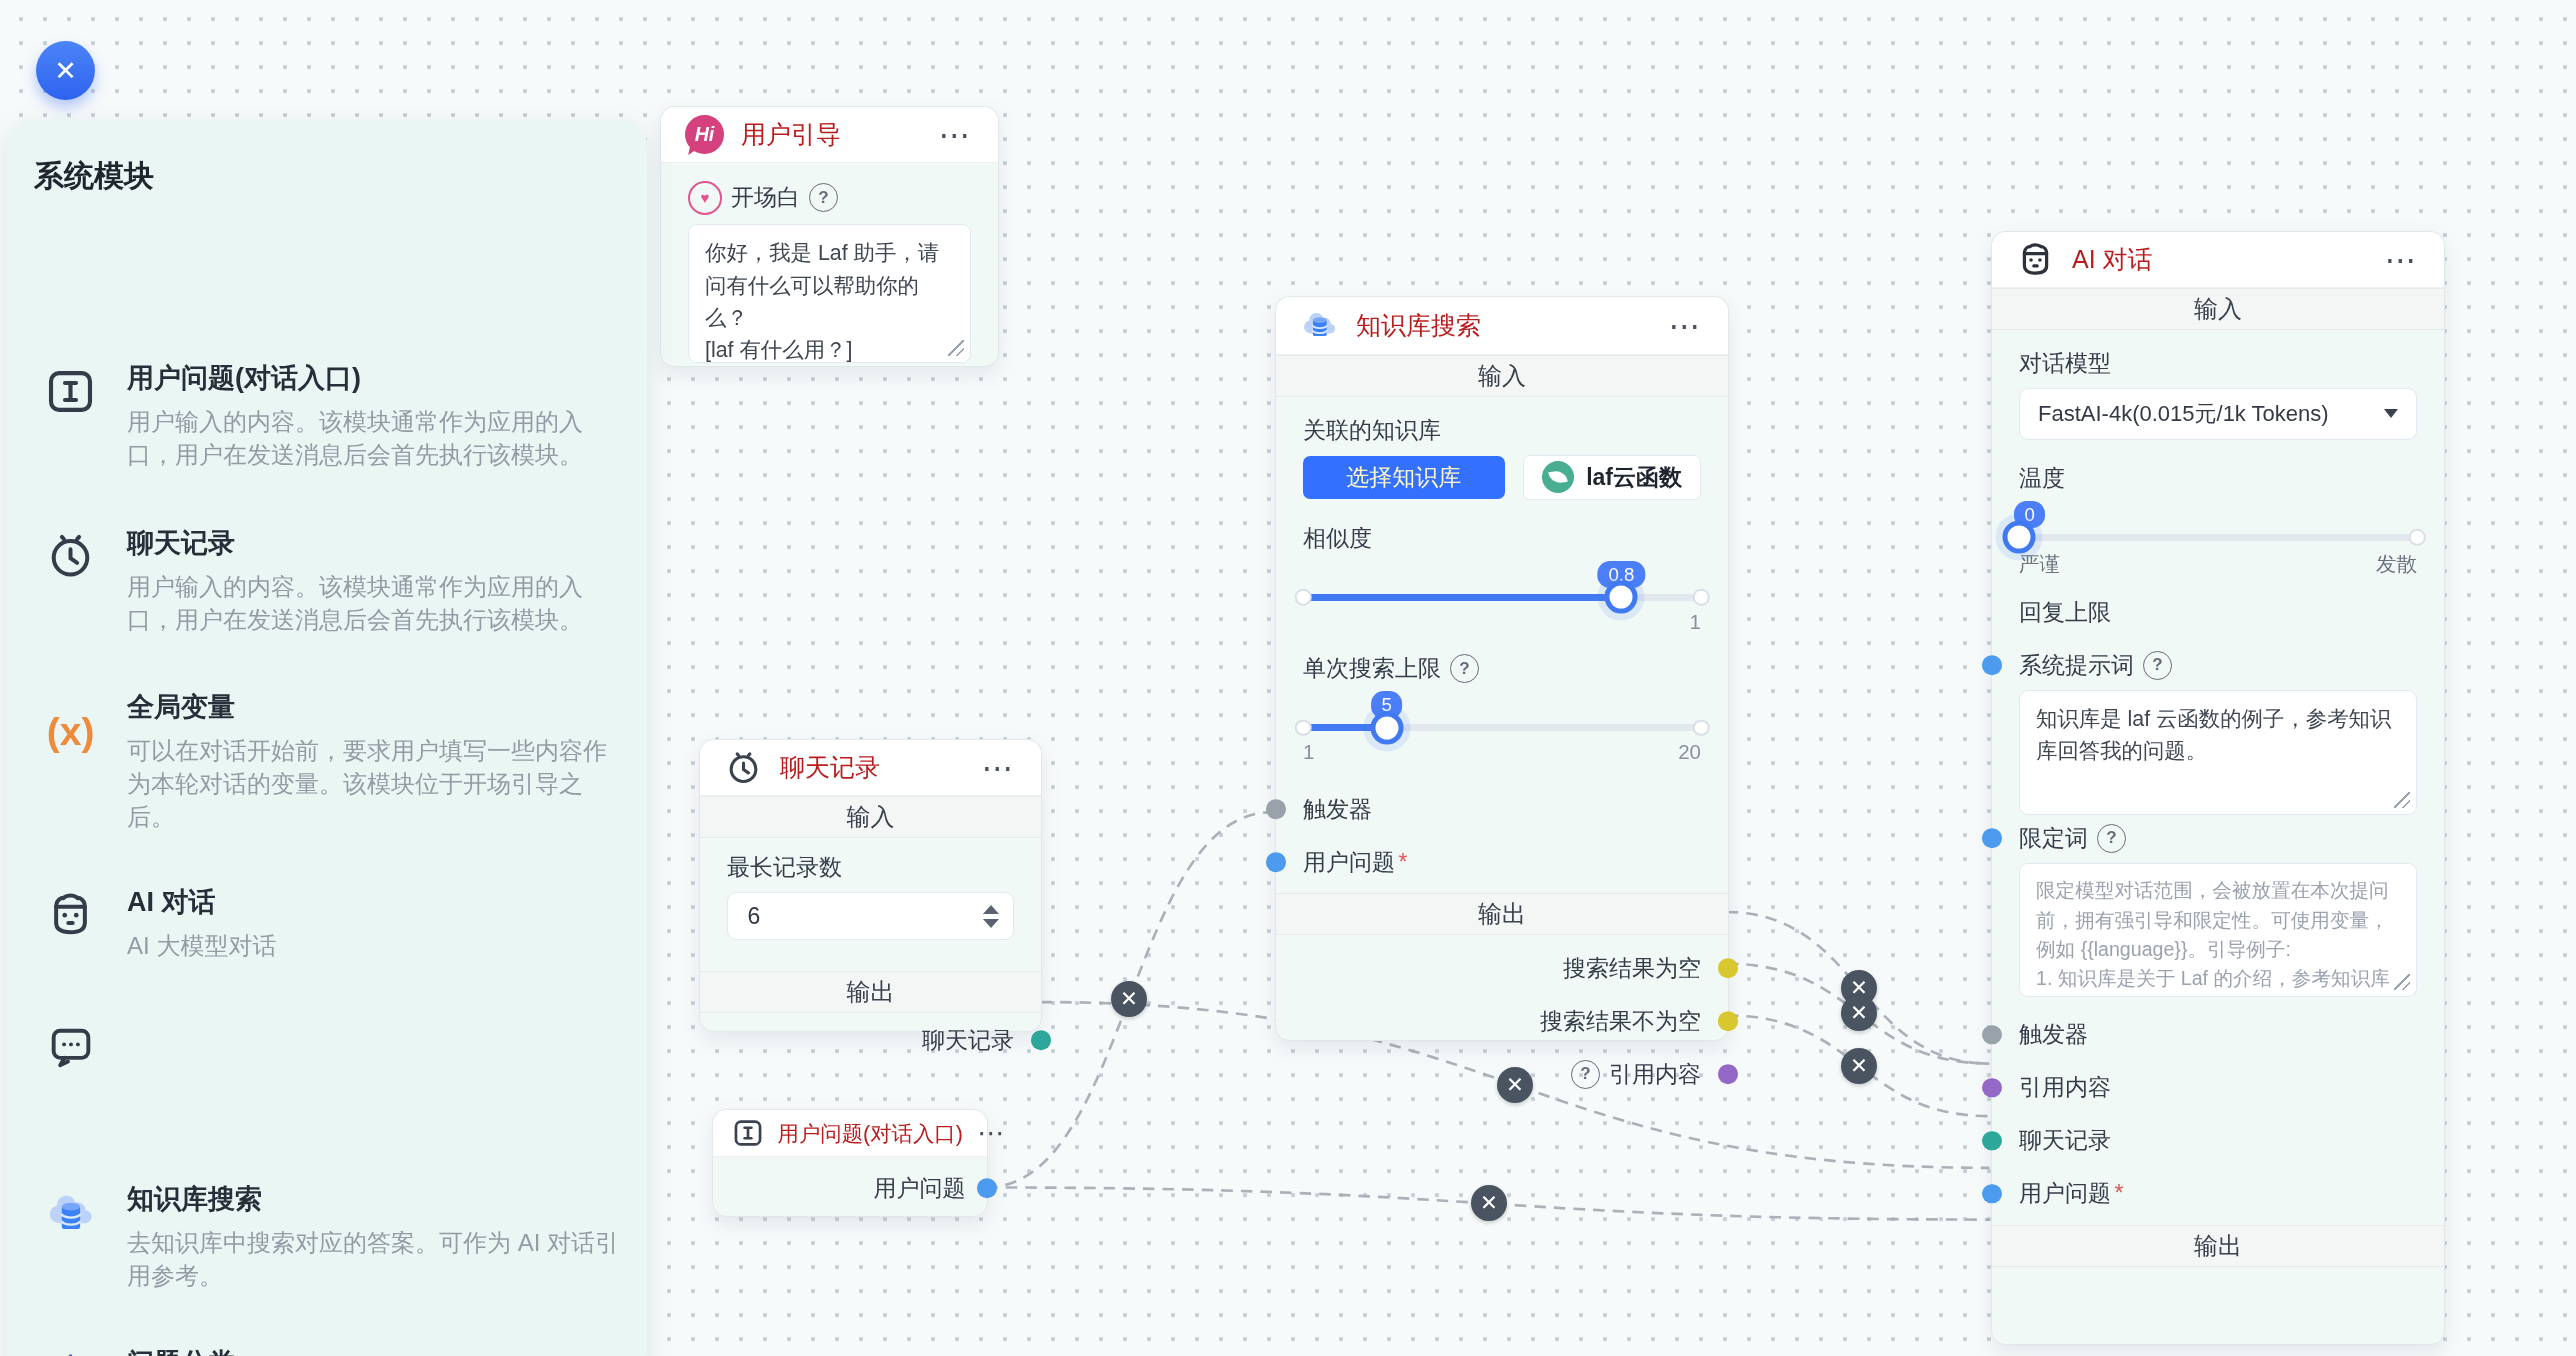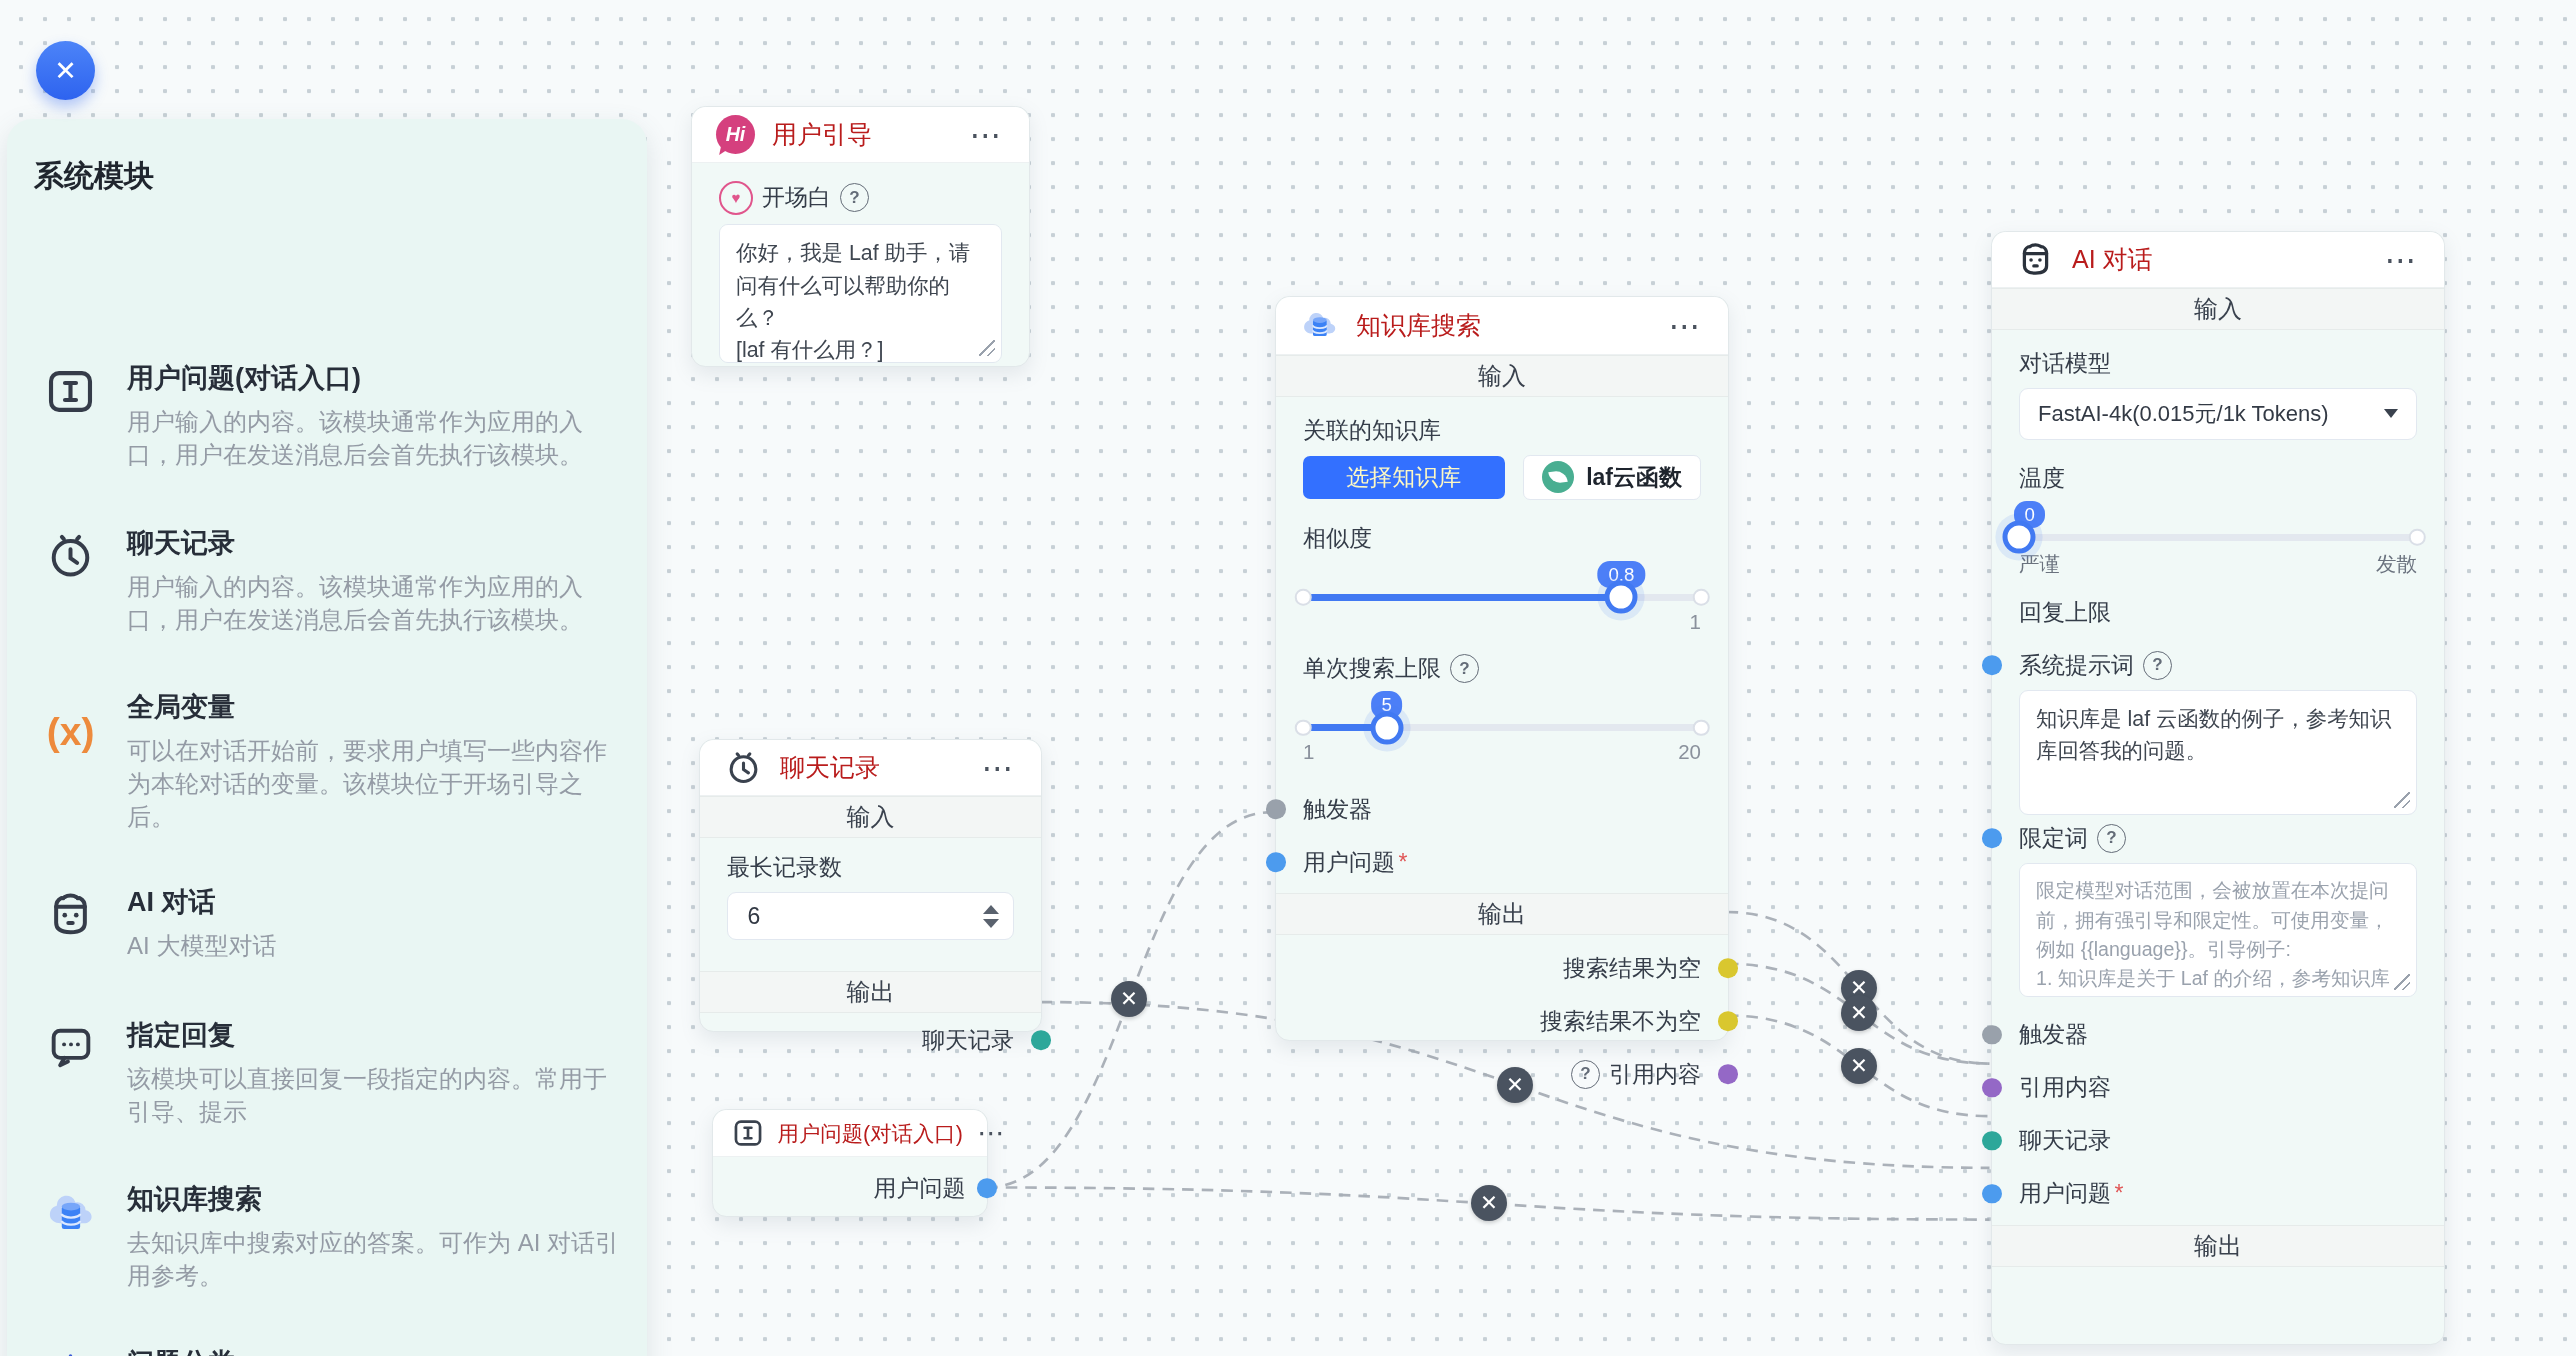--- a/index.html
+++ b/index.html
@@ -107,21 +107,21 @@
     <path d="M1937,1139 C2086,1139 2086,1252 2232,1252"></path>
   </g>
 </svg>
 <div class="edge-x" style="left:1129px;top:999px">✕</div>
 <div class="edge-x" style="left:1515px;top:1085px">✕</div>
 <div class="edge-x" style="left:1489px;top:1203px">✕</div>
 <div class="edge-x" style="left:1859px;top:988px">✕</div>
 <div class="edge-x" style="left:1859px;top:1013px">✕</div>
 <div class="edge-x" style="left:1859px;top:1066px">✕</div>
 
-<div class="node" style="left:691px;top:106px;width:337px;height:259px">
+<div class="node" style="left:660px;top:106px;width:337px;height:259px">
   <div class="node-header">
     <span class="hicon">
         <span class="hi-bubble">Hi</span>
       </span>
     <span class="node-title">用户引导</span>
     <span class="menu-dots">⋯</span>
   </div>
   <div class="node-body">
     <div class="flabel">
       <span class="heart-ring">♥</span>
@@ -411,24 +411,20 @@
   <div class="sb-item" style="top:898px">
     <span class="sb-ic">
       <svg width="52" height="52" viewBox="0 0 24 24" fill="none" stroke="#353C49" stroke-width="1.8" stroke-linecap="round" stroke-linejoin="round">
           <rect x="4" y="4.5" width="16" height="12.5" rx="3"></rect>
           <path d="M9 17l-2 3.4 3.6-1.7"></path>
           <circle cx="8.8" cy="10.8" r=".9" fill="#353C49" stroke="none"></circle>
           <circle cx="12" cy="10.8" r=".9" fill="#353C49" stroke="none"></circle>
           <circle cx="15.2" cy="10.8" r=".9" fill="#353C49" stroke="none"></circle>
         </svg>
     </span>
-    <span>
-        <div class="sb-tt">指定回复</div>
-        <div class="sb-ds">该模块可以直接回复一段指定的内容。常用于引导、提示</div>
-      </span>
   </div>
 
   <div class="sb-item" style="top:1062px">
     <span class="sb-ic">
       <svg width="55" height="55" viewBox="0 0 24 24">
           <path d="M6 9a4.2 4.2 0 0 1 8.2-1.4A3.6 3.6 0 0 1 18.6 11c1.6.3 2.6 1.4 2.6 2.8 0 1.7-1.5 2.9-3.3 2.9H7.6C5.4 16.7 3 15.4 3 13s1.5-3.6 3-4z" fill="#BDD2F9"></path>
           <rect x="8.2" y="9.2" width="8" height="10" rx="1" fill="#3B82F6"></rect>
           <ellipse cx="12.2" cy="9.4" rx="4" ry="1.7" fill="#77A6F9"></ellipse>
           <path d="M8.2 12.5a4 1.7 0 0 0 8 0M8.2 15.6a4 1.7 0 0 0 8 0" stroke="#DCE9FF" stroke-width="1" fill="none"></path>
         </svg>

